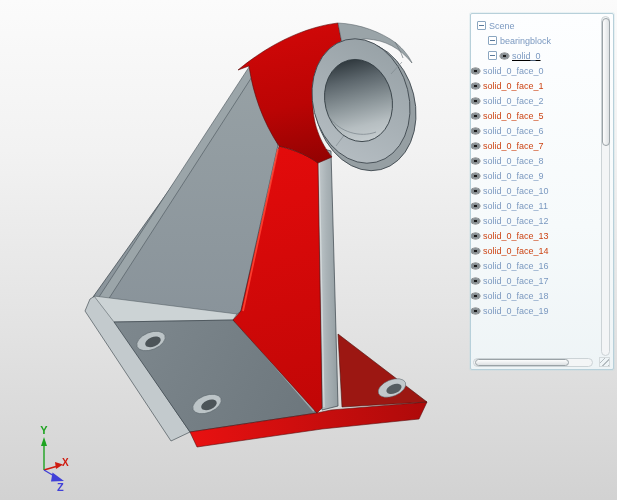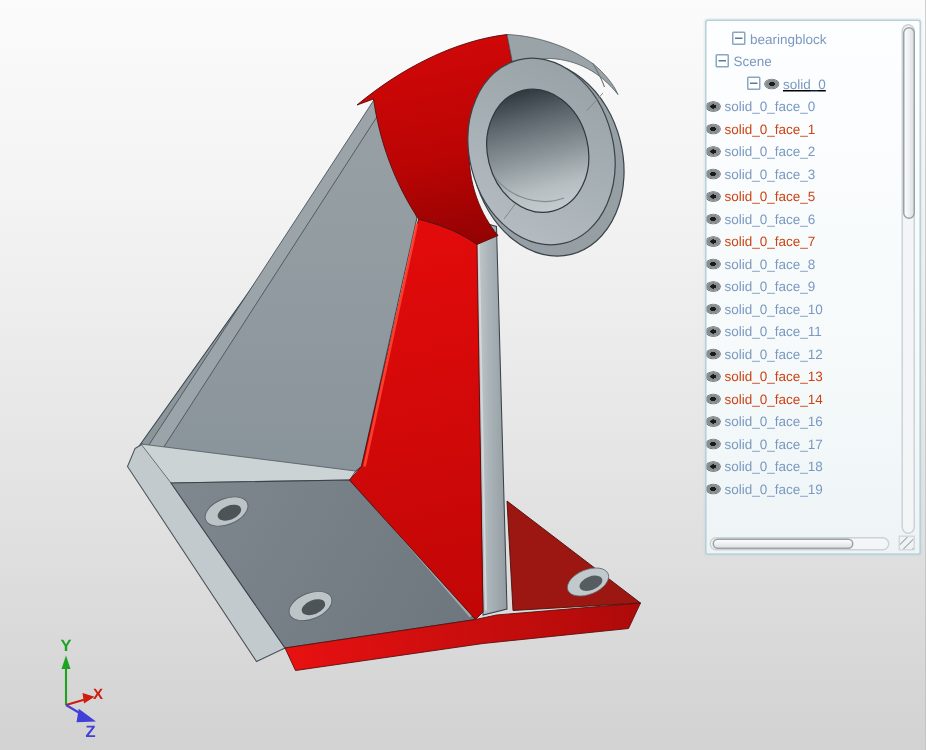--- a/index.html
+++ b/index.html
@@ -11,21 +11,21 @@
 
   
   .panel{position:absolute;left:470px;top:13px;width:142px;height:355px;
          background:linear-gradient(180deg,#fdfeff 0%,#f6fafb 60%,#eef4f6 100%);
          border:1px solid var(--panel-border,#b7d0da);border-radius:2px;
          box-shadow:0 0 0 1px rgba(185,215,225,.25);}
   .tree{position:absolute;left:0;top:4px;right:14px;bottom:14px;overflow:hidden;}
   .row{height:15px;display:flex;align-items:center;gap:3px;white-space:nowrap;}
   .row .lbl{font-size:9px;color:var(--tree-text-default,#7b99c0);}
   .row.hl .lbl{color:var(--tree-text-highlighted,#cc4414);font-weight:normal;}
-  .lvl0{padding-left:6px;} .lvl1{padding-left:17px;} .lvl2{padding-left:27px;text-decoration:underline;}
+  .lvl0{padding-left:6px;} .lvl1{padding-left:17px;} .lvl2{padding-left:17px;text-decoration:underline;}
   .face{}
   .collapse{width:9px;height:9px;box-sizing:border-box;border:1px solid #8aa6c0;
             background:#fff;border-radius:1px;position:relative;flex:0 0 auto;}
   .collapse::after{content:"";position:absolute;left:1px;right:1px;top:3px;
                    border-top:1px solid #5a7a9a;}
   .eye{width:9px;height:6px;border-radius:50%;flex:0 0 auto;
        background:radial-gradient(ellipse at 50% 50%,#1b1b1b 0 32%,#878e92 33% 72%,#4e565a 73%);
        box-shadow:0 0 0 .5px #666;}
   
   .vsb{position:absolute;top:2px;right:3px;bottom:13px;width:9px;
@@ -143,49 +143,45 @@
         <text x="62" y="466" fill="var(--axis-x,#cf1b10)" font-size="10">X</text>
         <line x1="44" y1="470" x2="55" y2="476.5" stroke="var(--axis-z,#4040d8)" stroke-width="1.4"></line>
         <polygon points="64,481 52.5,472.5 51,481.5" fill="var(--axis-z,#4040d8)"></polygon>
         <text x="57" y="491" fill="var(--axis-z,#4040d8)">Z</text>
       </g>
     </svg>
   </div>
 
   <div class="panel">
     <div class="tree">
+      <div class="row lvl0">
+        <span class="collapse"></span>
+        <span class="lbl">Scene</span>
+      </div>
       <div class="row lvl1">
         <span class="collapse"></span>
         <span class="lbl">bearingblock</span>
-      </div>
-      <div class="row lvl0">
-        <span class="collapse"></span>
-        <span class="lbl">Scene</span>
       </div>
       <div class="row lvl2">
         <span class="collapse"></span>
         <span class="eye"></span>
         <span class="lbl">solid_0</span>
       </div>
       <div id="face-list">
           <div class="row face">
     <span class="eye"></span>
     <span class="lbl">solid_0_face_0</span>
   </div>
           <div class="row face hl">
     <span class="eye"></span>
     <span class="lbl">solid_0_face_1</span>
   </div>
           <div class="row face">
     <span class="eye"></span>
     <span class="lbl">solid_0_face_2</span>
-  </div>
-          <div class="row face">
-    <span class="eye"></span>
-    <span class="lbl">solid_0_face_3</span>
   </div>
           <div class="row face hl">
     <span class="eye"></span>
     <span class="lbl">solid_0_face_5</span>
   </div>
           <div class="row face">
     <span class="eye"></span>
     <span class="lbl">solid_0_face_6</span>
   </div>
           <div class="row face hl">

